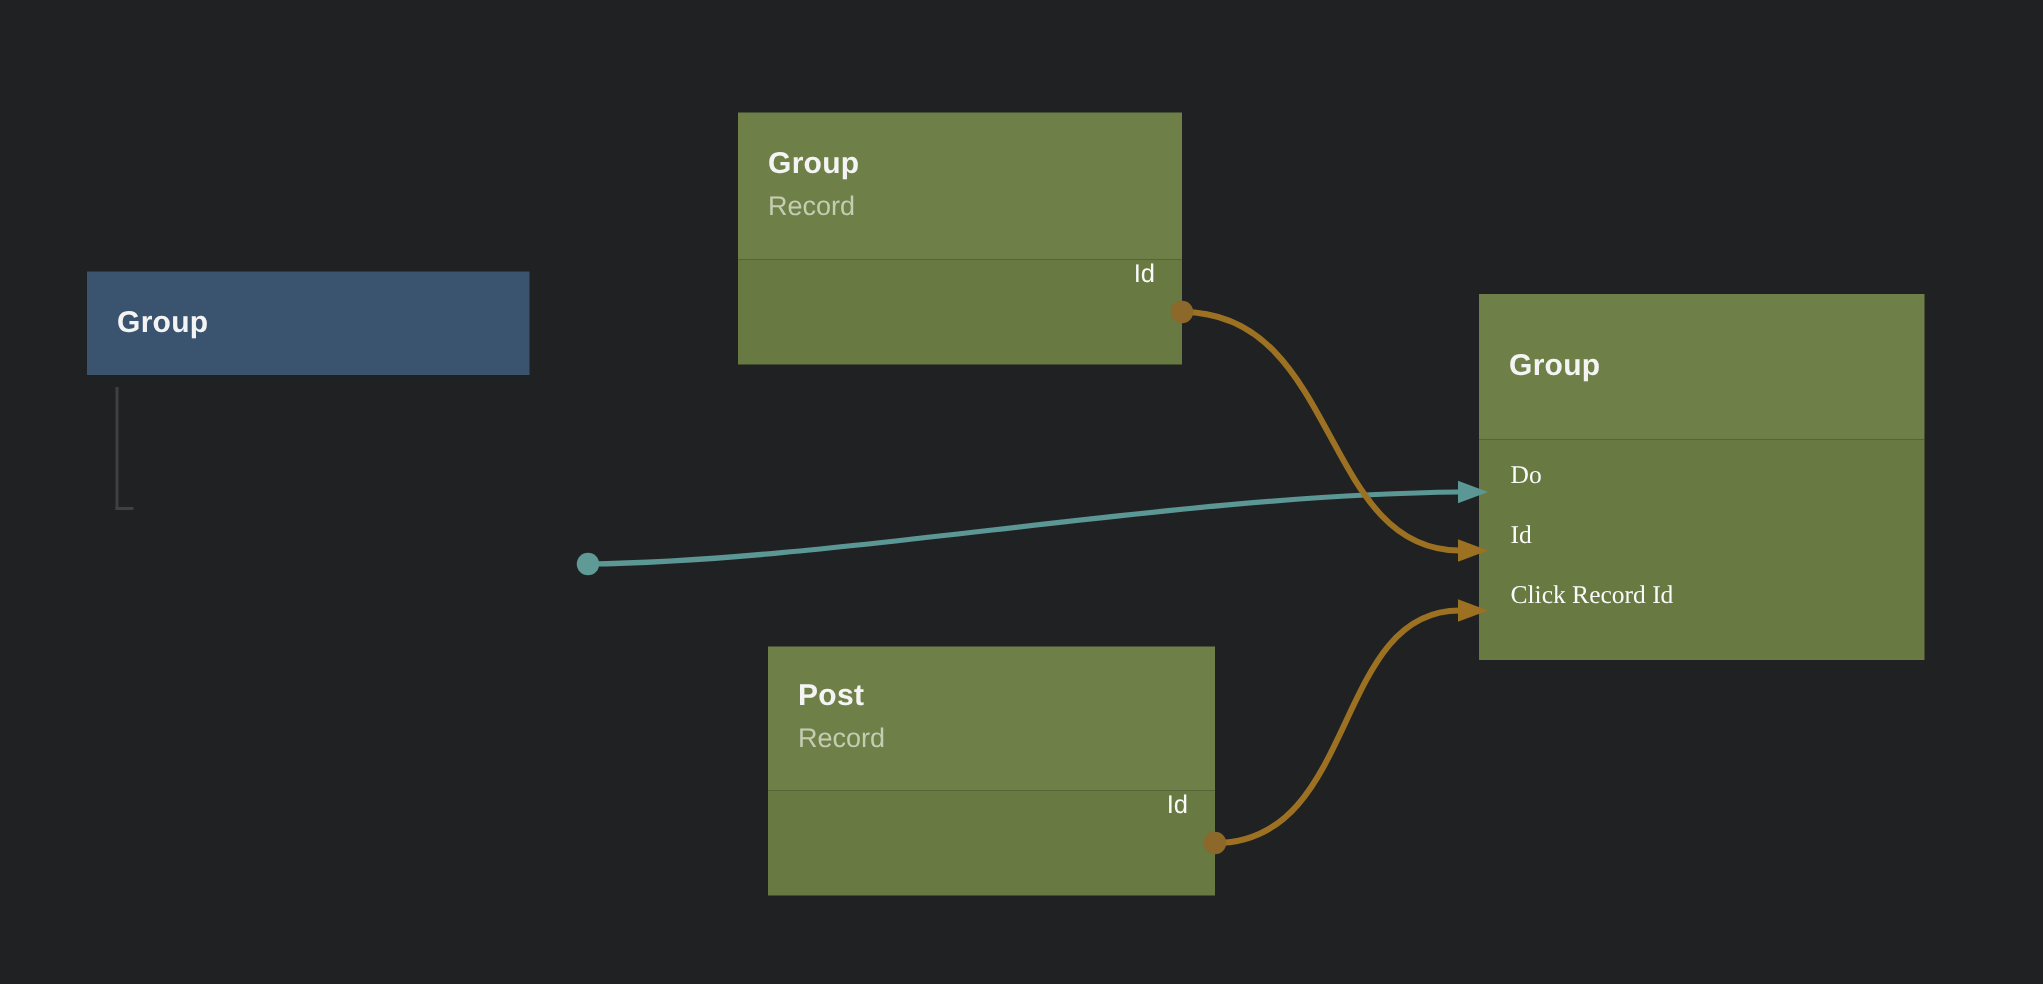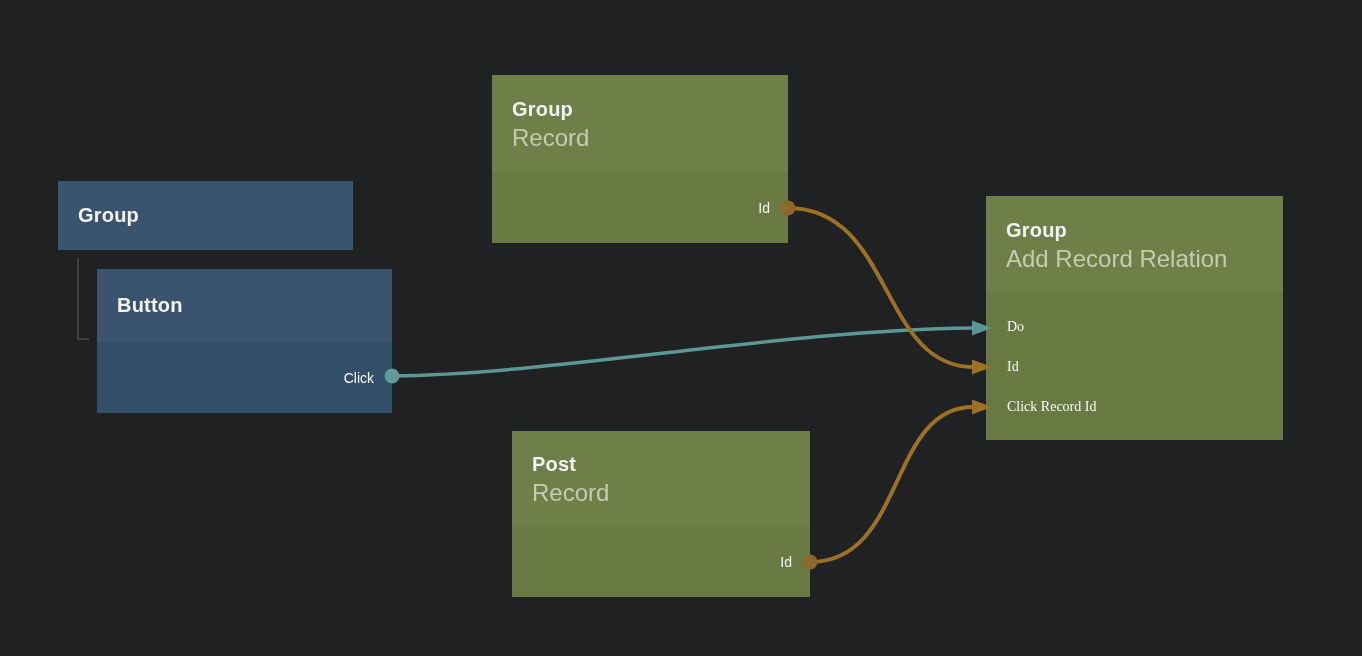--- a/index.html
+++ b/index.html
@@ -18,26 +18,26 @@
   .node.green .body { background: var(--green_body, #687941); }
   .node.blue  .head { background: var(--blue_header, #3a536e); }
   .node.blue  .body { background: var(--blue_body, #334e68); }
   .title {
     color: var(--title_text, #f4f4f4);
     font-size: 20px; font-weight: 600; line-height: 27px;
     letter-spacing: 0.2px;
   }
   .subtitle {
     color: var(--subtitle_text, #c4cdb2);
-    font-size: 24px; font-weight: 400; line-height: 29px;
+    font-size: 18px; font-weight: 400; line-height: 29px;
   }
   .port {
-    display: flex; align-items: center;
+    display: flex; 
     color: var(--port_text, #fafafa);
-    font-size: 14px;
+    font-size: 17px;
   }
   .port.out { justify-content: flex-end; padding-right: 18px; height: 100%; }
   .port.in  { padding-left: 21px; height: 40px; }
   .ports-in { padding-top: 14px; }
   .tree-line { position: absolute; background: var(--tree_line, #404040); }
   .tree-line.v { width: 2px; }
   .tree-line.h { height: 2px; }
   .edges { position: absolute; left: 0; top: 0; pointer-events: none; }
 </style>
 </head>
@@ -59,35 +59,24 @@
       </div>
     </div>
   </div>
 
   <div class="node blue" style="left:58px; top:181px; width:295px;">
     <div class="head" style="height:69px;">
       <div class="title">Group</div>
     </div>
   </div>
 
-  <div class="node blue" style="left:97px; top:269px; width:295px;">
-    <div class="head" style="height:73px;">
-      <div class="title">Button</div>
-    </div>
-    <div class="body" style="height:71px;">
-      <div class="port out">
-        <span>Click</span>
-      </div>
-    </div>
-  </div>
 
   <div class="node green" style="left:986px; top:196px; width:297px;">
     <div class="head" style="height:97px;">
       <div class="title">Group</div>
-      <div class="subtitle">Add Record Relation</div>
     </div>
     <div class="body ports-in" style="height:147px;font-family:Liberation Serif, serif;">
       <div class="port in">
         <span>Do</span>
       </div>
       <div class="port in">
         <span>Id</span>
       </div>
       <div class="port in">
         <span>Click Record Id</span>

